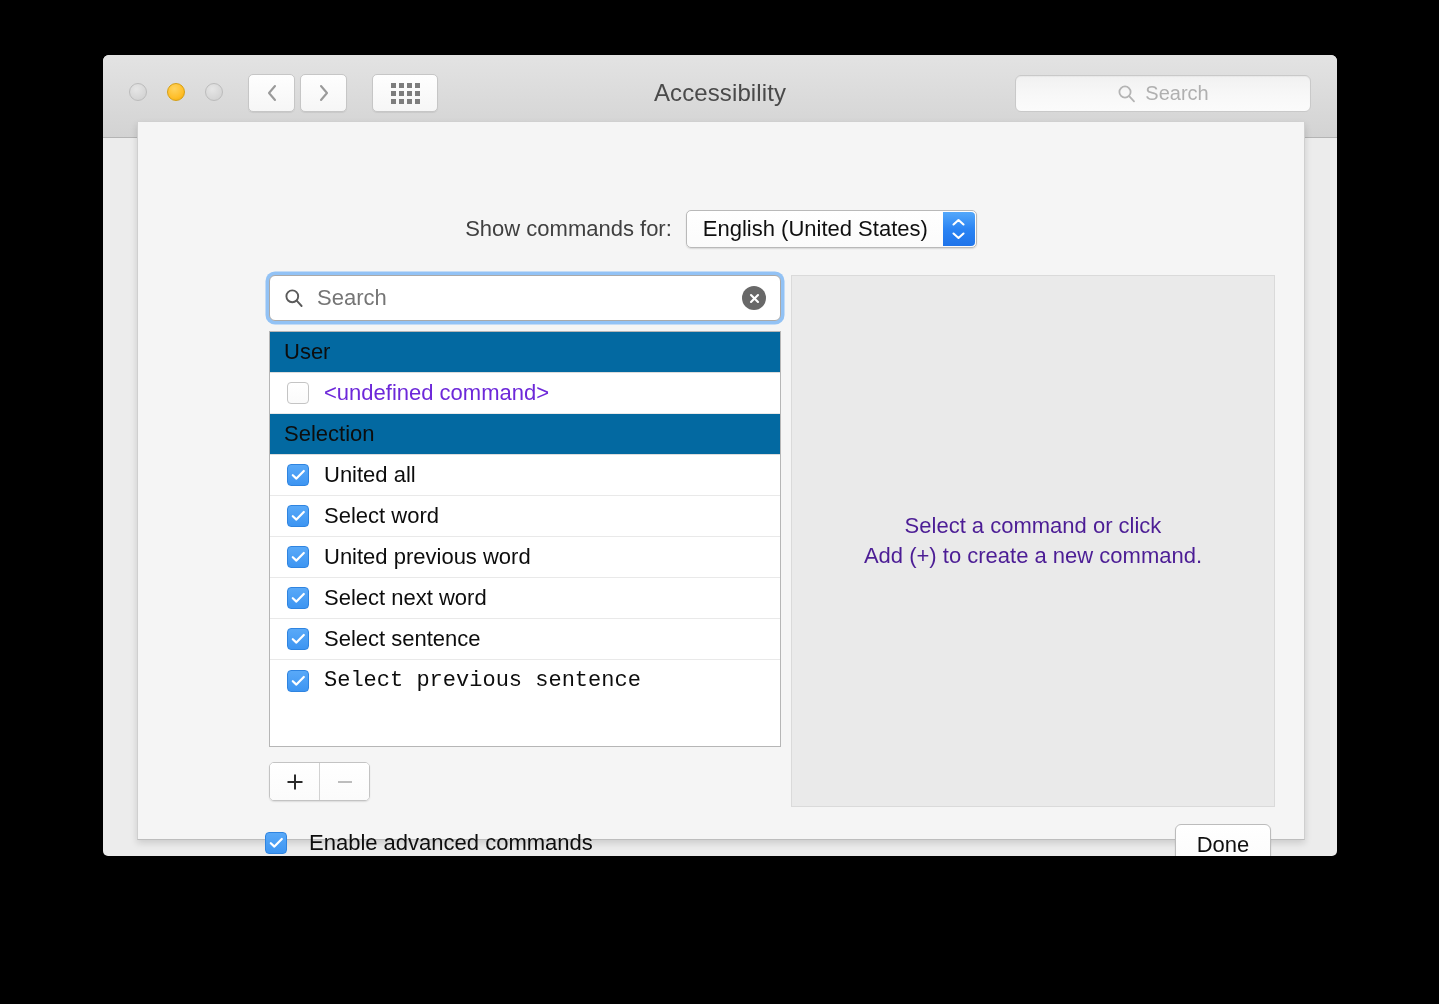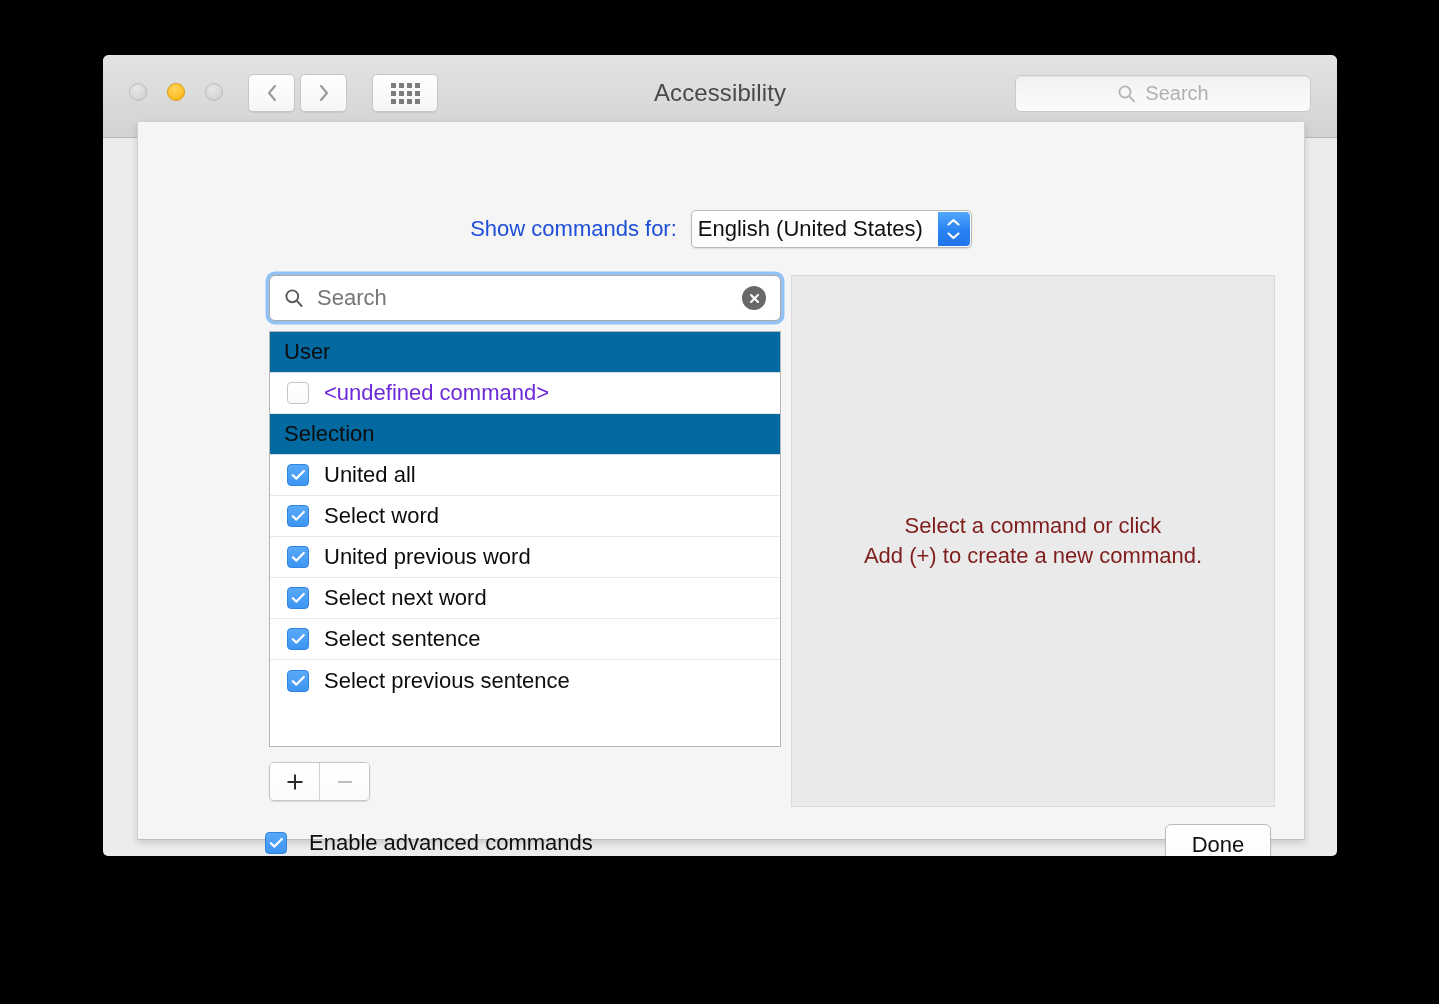--- a/index.html
+++ b/index.html
@@ -151,33 +151,33 @@
     left: 0;
     top: 88px;
     width: 100%;
     display: flex;
     align-items: center;
     justify-content: center;
     gap: 14px;
   }
   .poplabel {
     font-size: 22px;
-    color: #1d4ed8;
+    color: #404040;
   }
   .popup {
     position: relative;
     height: 38px;
     border-radius: 5px;
     background: linear-gradient(to bottom, #ffffff 0%, #fbfbfb 100%);
     border: 0.5px solid #b9b9b9;
     box-shadow: 0 1px 1.5px rgba(0,0,0,0.12);
     display: flex;
     align-items: center;
     box-sizing: border-box;
-    padding: 0 48px 0 6px;
+    padding: 0 48px 0 16px;
   }
   .popup .val {
     font-size: 22px;
     color: #101010;
     white-space: nowrap;
   }
   .stepper {
     position: absolute;
     right: 1px;
     top: 1px;
@@ -255,21 +255,21 @@
   .row {
     height: 41px;
     display: flex;
     align-items: center;
     padding-left: 17px;
     gap: 15px;
     background: #ffffff;
     border-bottom: 1px solid #e9e9e9;
     box-sizing: border-box;
   }
-  .row.noborder { border-bottom: none; }
+  .row.noborder { border-bottom: none; font-family: Liberation Mono, monospace; }
   .row .lbl {
     font-size: 22px;
     color: #0d0d0d;
   }
   .row .lbl.dim { color: #6d28d9; }
 
   .cbox {
     width: 22px;
     height: 22px;
     border-radius: 4px;
@@ -320,21 +320,21 @@
     background: #eaeaea;
     border: 1px solid #dadada;
     box-sizing: border-box;
     display: flex;
     align-items: center;
     justify-content: center;
   }
   .detail .msg {
     text-align: center;
     font-size: 22px;
-    color: #7f1d1d;
+    color: #4c1d95;
     line-height: 1.38;
   }
 
   
   .bottomrow {
     position: absolute;
     left: 0;
     right: 0;
     top: 708px;
     height: 44px;
@@ -349,21 +349,21 @@
     justify-content: space-between;
   }
   .advanced .lbl {
     font-size: 22px;
     color: #0d0d0d;
   }
   .donebtn {
     position: absolute;
     right: 33px;
     top: -6px;
-    width: 106px;
+    width: 96px;
     height: 41px;
     border-radius: 6px;
     background: linear-gradient(to bottom, #ffffff 0%, #fbfbfb 100%);
     border: 0.5px solid #bcbcbc;
     box-shadow: 0 1px 1.5px rgba(0,0,0,0.12);
     display: flex;
     align-items: center;
     justify-content: center;
     font-size: 22px;
     color: #101010;

